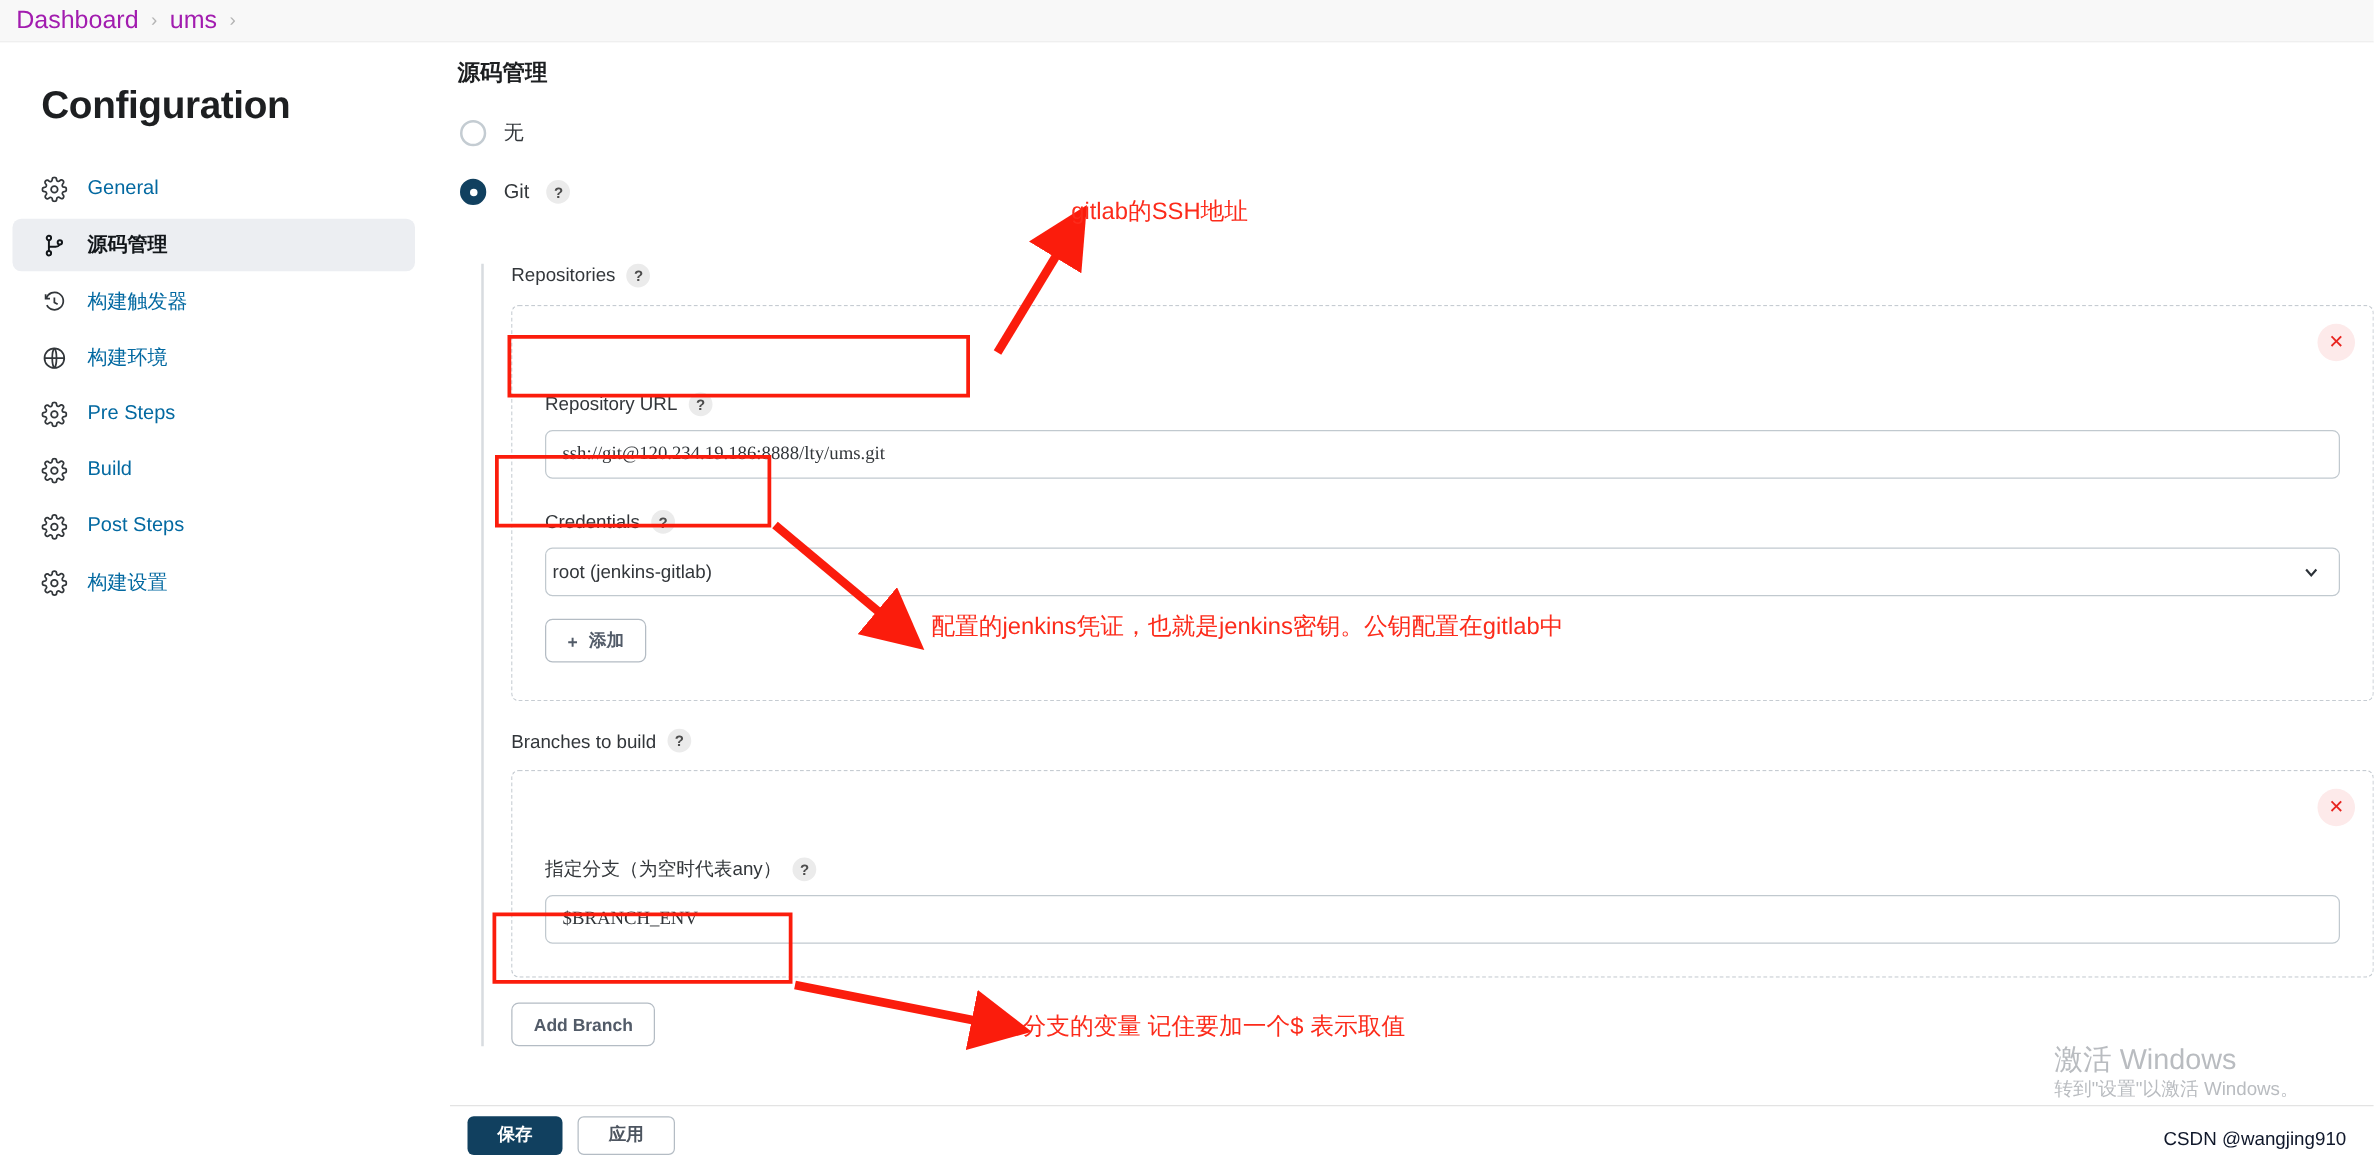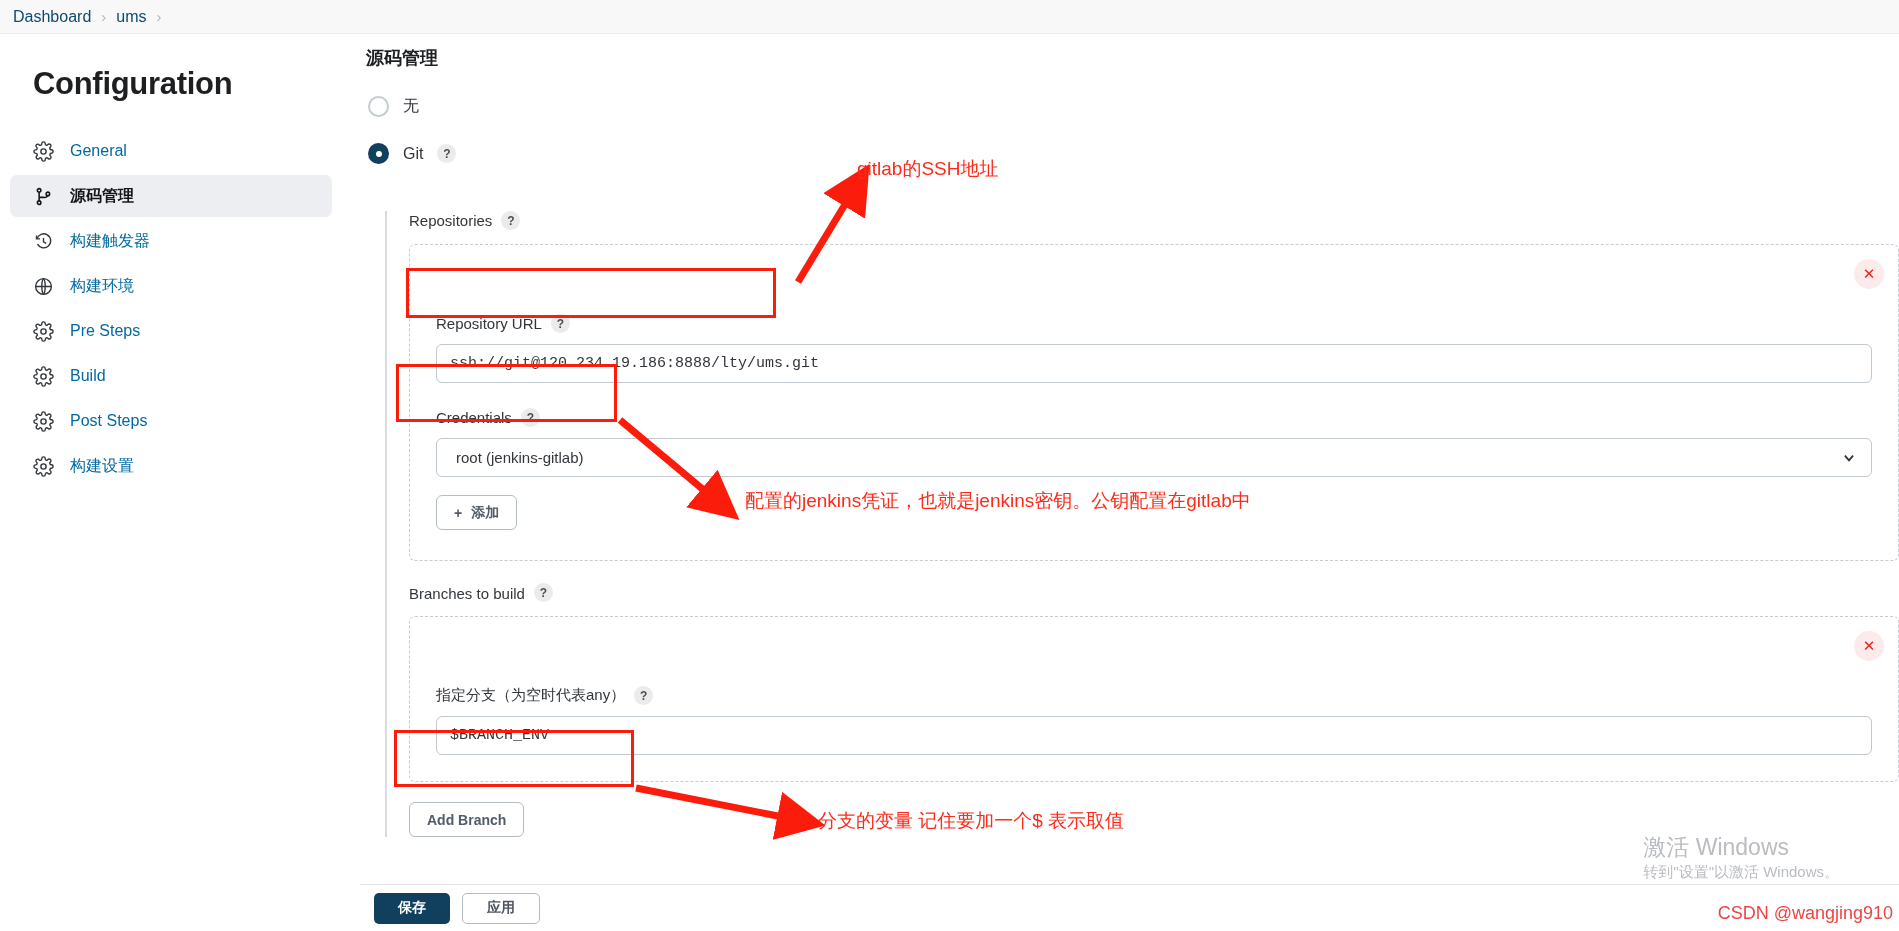--- a/index.html
+++ b/index.html
@@ -10,21 +10,21 @@
     overflow: hidden;
   }
   #root { position: relative; width: 1899px; height: 931px; background: #fff; }
 
   
   .breadcrumb-bar {
     position: absolute; left: 0; top: 0; width: 1899px; height: 34px;
     background: #f8f8f8; border-bottom: 1px solid #ececec;
     display: flex; align-items: center; padding-left: 13px; gap: 10px;
   }
-  .crumb { font-size: 16px; color: #0c4a6e; }
+  .crumb { font-size: 20px; color: #a21caf; }
   .crumb-sep { font-size: 15px; color: #b4b4b4; }
 
   
   .sidebar { position: absolute; left: 0; top: 34px; width: 360px; height: 897px; background: #fff; }
   .page-title {
     font-size: 31px; font-weight: bold; color: #1d1f21;
     padding: 32px 0 0 33px; letter-spacing: -0.3px;
   }
   .side-nav { margin-top: 28px; padding: 0 28px 0 10px; }
   .side-item {
@@ -74,26 +74,26 @@
     position: absolute; right: 14px; top: 14px;
     width: 30px; height: 30px; border-radius: 50%;
     background: #fdeaea; color: #e8241f; border: none;
     font-size: 15px; line-height: 30px; text-align: center; cursor: pointer;
   }
 
   .input-wrap { margin-top: 11px; }
   .text-input {
     width: 100%; height: 39px; border: 1px solid #c1c9cf; border-radius: 6px;
     padding: 0 13px; font-size: 15px; color: #32363a; background: #fff;
-    font-family: Liberation Mono, monospace;
+    font-family: Liberation Serif, serif;
   }
   .select-wrap { position: relative; margin-top: 11px; }
   .select-input {
     width: 100%; height: 39px; border: 1px solid #c1c9cf; border-radius: 6px;
-    padding: 0 19px; font-size: 15px; color: #32363a; background: #fff;
+    padding: 0 5px; font-size: 15px; color: #32363a; background: #fff;
     display: flex; align-items: center;
   }
   .chev { position: absolute; right: 16px; top: 13px; width: 14px; height: 14px; }
 
   .btn-ghost {
     display: inline-flex; align-items: center; justify-content: center; gap: 9px;
     height: 35px; padding: 0 17px; border: 1px solid #b4bcc4; border-radius: 6px;
     background: #fff; color: #525b68; font-size: 14px; font-weight: bold; cursor: pointer;
     font-family: "Liberation Sans", sans-serif;
   }
@@ -123,21 +123,21 @@
     font-family: "Liberation Sans", "DejaVu Sans", sans-serif;
   }
   .anno-box {
     position: absolute; border: 3px solid #fb1c0c; pointer-events: none;
   }
 
   
   .winmark { position: absolute; right: 60px; top: 833px; text-align: left; color: #b9bcc0; }
   .winmark .l1 { font-size: 23px; line-height: 28px; }
   .winmark .l2 { font-size: 15px; line-height: 22px; }
-  .csdn { position: absolute; right: 6px; top: 903px; font-size: 18px; color: #ef4444; }
+  .csdn { position: absolute; right: 22px; top: 903px; font-size: 15px; color: #0f172a; }
 </style>
 </head>
 <body>
 
 <div id="root">
 
   <div class="breadcrumb-bar">
     <span class="crumb">Dashboard</span>
     <span class="crumb-sep">›</span>
     <span class="crumb">ums</span>

